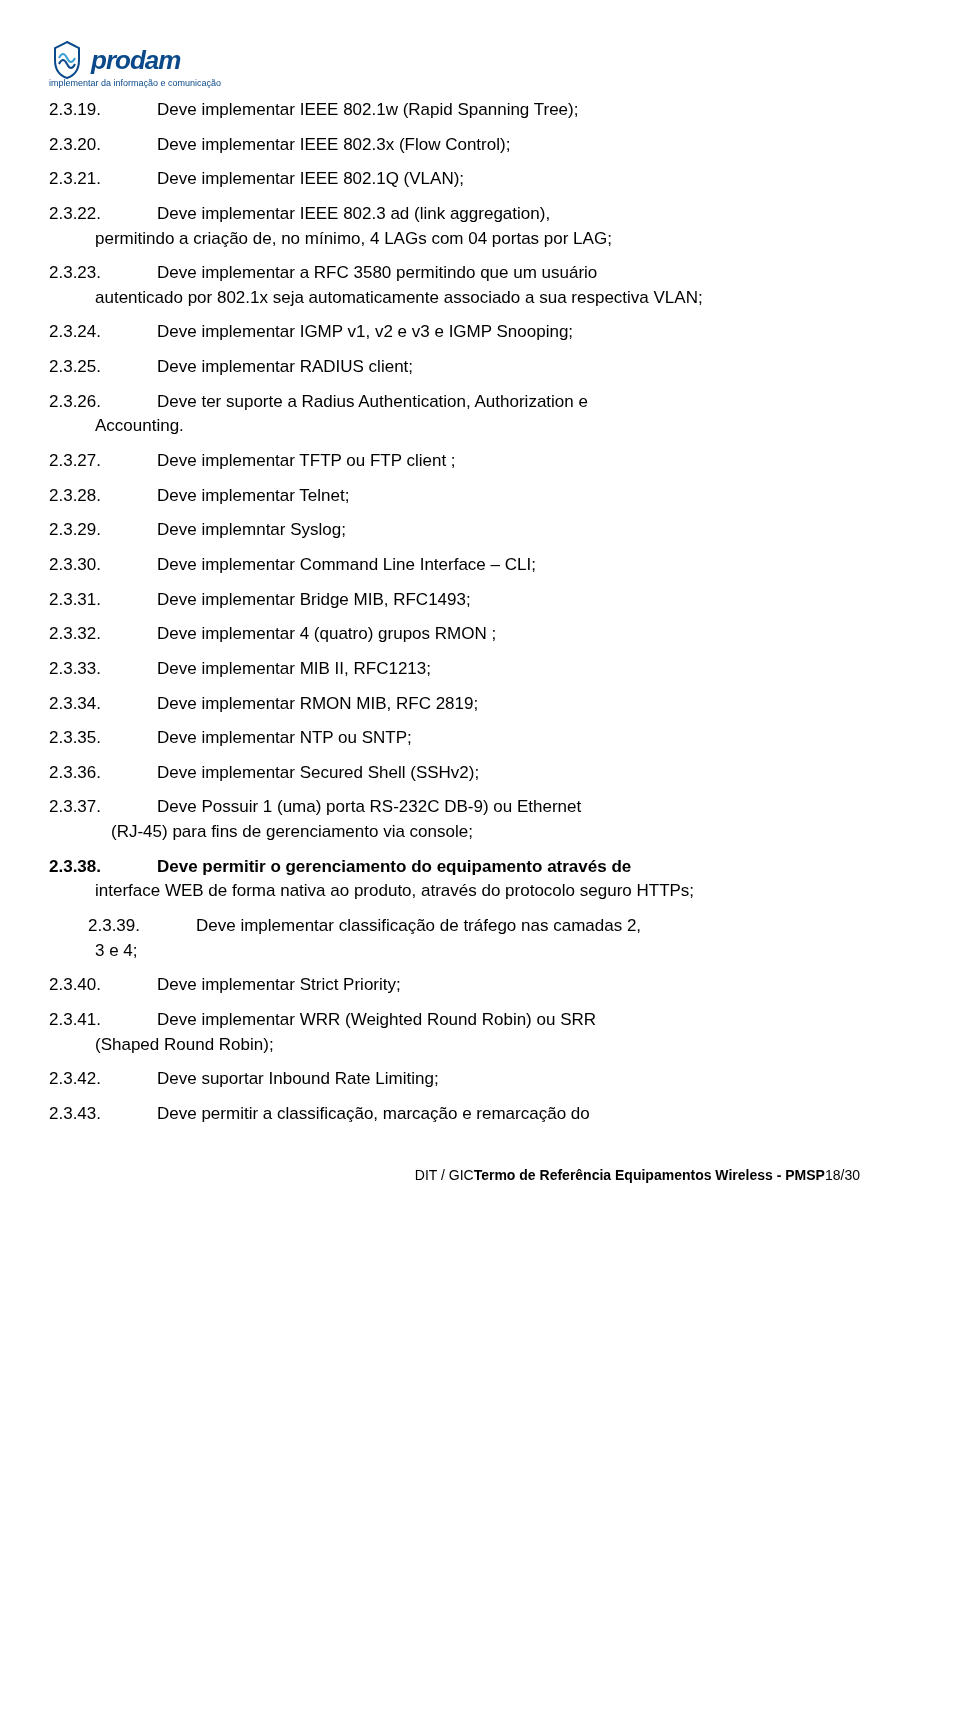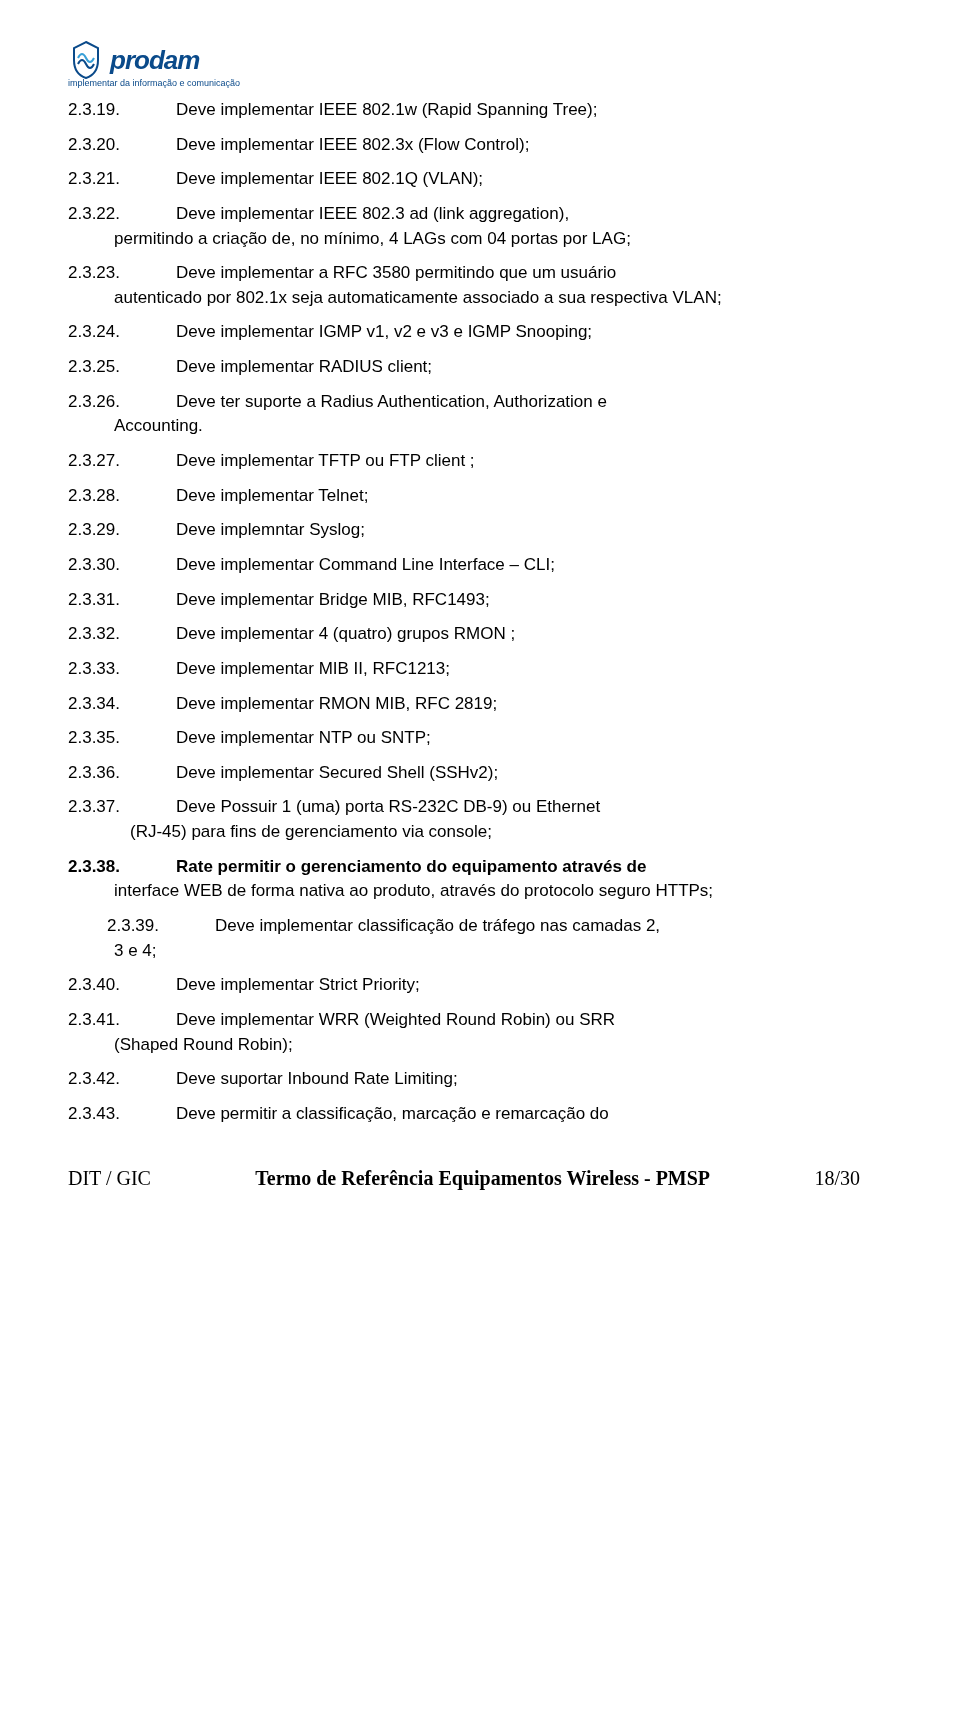--- a/index.html
+++ b/index.html
@@ -4,21 +4,21 @@
 <style>
   body {
     margin: 0;
     padding: 0;
     font-family: Arial, Helvetica, sans-serif;
     background: #fff;
     color: #000;
     width: 960px;
   }
   .page {
-    padding: 40px 100px 50px 68px;
+    padding: 40px 100px 50px 49px;
     box-sizing: border-box;
   }
   .logo-block {
     margin-bottom: 10px;
   }
   .logo-top {
     display: flex;
     align-items: center;
     gap: 6px;
   }
@@ -56,23 +56,22 @@
   }
   .txt {
     flex: 1;
   }
   .item.wrap {
     display: block;
   }
   .footer {
     margin-top: 40px;
     display: flex;
-    justify-content: space-between;
-    font-size: 20px;
-    font-family: Liberation Serif, serif;
+    justify-content: flex-end;
+    font-size: 14px;
   }
   .footer .center {
     font-weight: bold;
   }
 </style>
 </head>
 <body>
 
 <div class="page">
 
@@ -193,21 +192,21 @@
           <span class="num">2.3.37.</span>
           <span class="gap"></span>
           <span class="txt">Deve Possuir 1 (uma) porta RS-232C DB-9) ou Ethernet</span>
         </div>
         <div style="margin-left: 62px;">(RJ-45) para fins de gerenciamento via console;</div>
       </div>
       <div class="item wrap">
         <div style="display: flex; font-weight: bold;">
           <span class="num">2.3.38.</span>
           <span class="gap"></span>
-          <span class="txt">Rate permitir o gerenciamento do equipamento através de</span>
+          <span class="txt">Deve permitir o gerenciamento do equipamento através de</span>
         </div>
         <div style="margin-left: 46px;">interface WEB de forma nativa ao produto, através do protocolo seguro HTTPs;</div>
       </div>
       <div class="item wrap">
         <div style="display: flex; margin-left: 39px;">
           <span class="num">2.3.39.</span>
           <span class="gap"></span>
           <span class="txt">Deve implementar classificação de tráfego nas camadas 2,</span>
         </div>
         <div style="margin-left: 46px;">3 e 4;</div>

